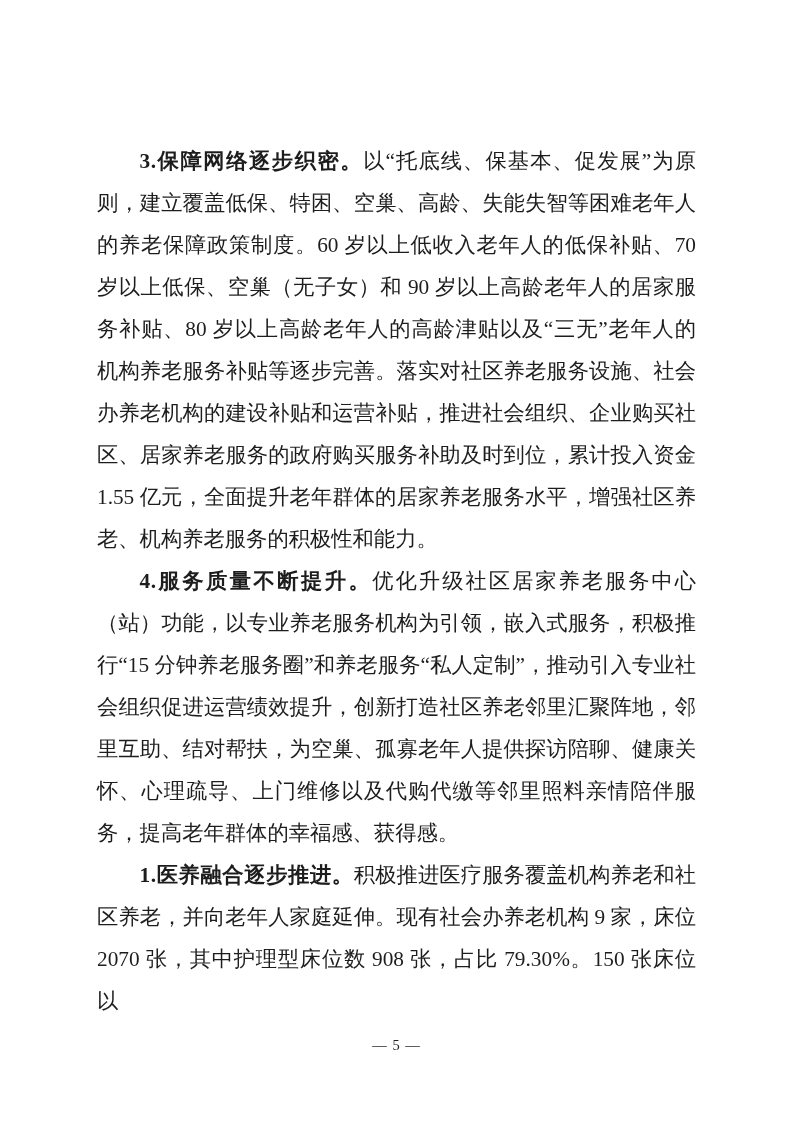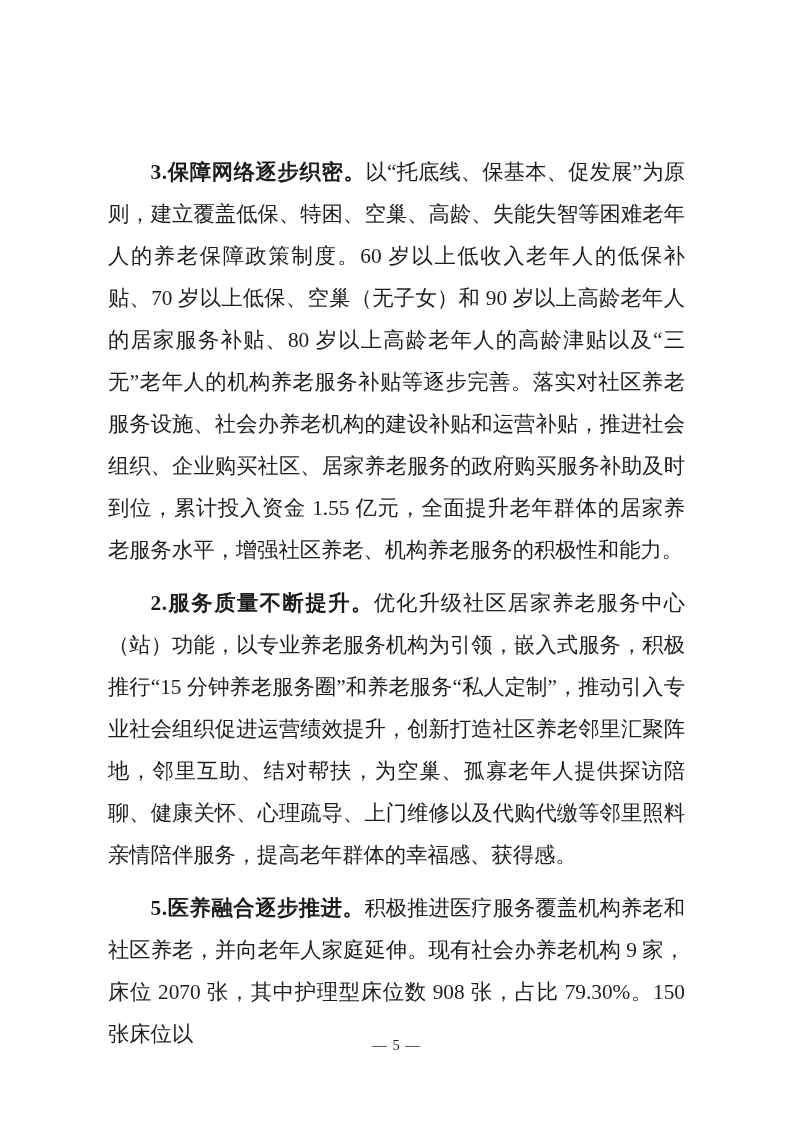--- a/index.html
+++ b/index.html
@@ -20,21 +20,21 @@
     left: 97px;
     top: 140px;
     width: 599px;
     color: #1d1d1d;
     font-size: 21.3px;
     line-height: 42px;
     text-align: justify;
     text-justify: inter-ideograph;
   }
   p.para {
-    margin: 11px;
+    margin: 0;
     padding: 0;
     text-indent: 2em;
   }
   .para-heading {
     font-weight: 700;
     letter-spacing: 0.5px;
   }
   .page-footer {
     position: absolute;
     left: 0;
@@ -49,23 +49,23 @@
 </style>
 </head>
 <body>
 
 <div class="page">
 
   <main class="content">
 
     <p class="para"><b class="para-heading">3.保障网络逐步织密。</b><span>以“托底线、保基本、促发展”为原则，建立覆盖低保、特困、空巢、高龄、失能失智等困难老年人的养老保障政策制度。60 岁以上低收入老年人的低保补贴、70 岁以上低保、空巢（无子女）和 90 岁以上高龄老年人的居家服务补贴、80 岁以上高龄老年人的高龄津贴以及“三无”老年人的机构养老服务补贴等逐步完善。落实对社区养老服务设施、社会办养老机构的建设补贴和运营补贴，推进社会组织、企业购买社区、居家养老服务的政府购买服务补助及时到位，累计投入资金 1.55 亿元，全面提升老年群体的居家养老服务水平，增强社区养老、机构养老服务的积极性和能力。</span></p>
 
-    <p class="para"><b class="para-heading">2.服务质量不断提升。</b><span>优化升级社区居家养老服务中心（站）功能，以专业养老服务机构为引领，嵌入式服务，积极推行“15 分钟养老服务圈”和养老服务“私人定制”，推动引入专业社会组织促进运营绩效提升，创新打造社区养老邻里汇聚阵地，邻里互助、结对帮扶，为空巢、孤寡老年人提供探访陪聊、健康关怀、心理疏导、上门维修以及代购代缴等邻里照料亲情陪伴服务，提高老年群体的幸福感、获得感。</span></p>
+    <p class="para"><b class="para-heading">4.服务质量不断提升。</b><span>优化升级社区居家养老服务中心（站）功能，以专业养老服务机构为引领，嵌入式服务，积极推行“15 分钟养老服务圈”和养老服务“私人定制”，推动引入专业社会组织促进运营绩效提升，创新打造社区养老邻里汇聚阵地，邻里互助、结对帮扶，为空巢、孤寡老年人提供探访陪聊、健康关怀、心理疏导、上门维修以及代购代缴等邻里照料亲情陪伴服务，提高老年群体的幸福感、获得感。</span></p>
 
-    <p class="para"><b class="para-heading">5.医养融合逐步推进。</b><span>积极推进医疗服务覆盖机构养老和社区养老，并向老年人家庭延伸。现有社会办养老机构 9 家，床位 2070 张，其中护理型床位数 908 张，占比 79.30%。150 张床位以</span></p>
+    <p class="para"><b class="para-heading">1.医养融合逐步推进。</b><span>积极推进医疗服务覆盖机构养老和社区养老，并向老年人家庭延伸。现有社会办养老机构 9 家，床位 2070 张，其中护理型床位数 908 张，占比 79.30%。150 张床位以</span></p>
 
   </main>
 
   <footer class="page-footer">
     <span>— 5 —</span>
   </footer>
 
 </div>
 
 </body></html>

